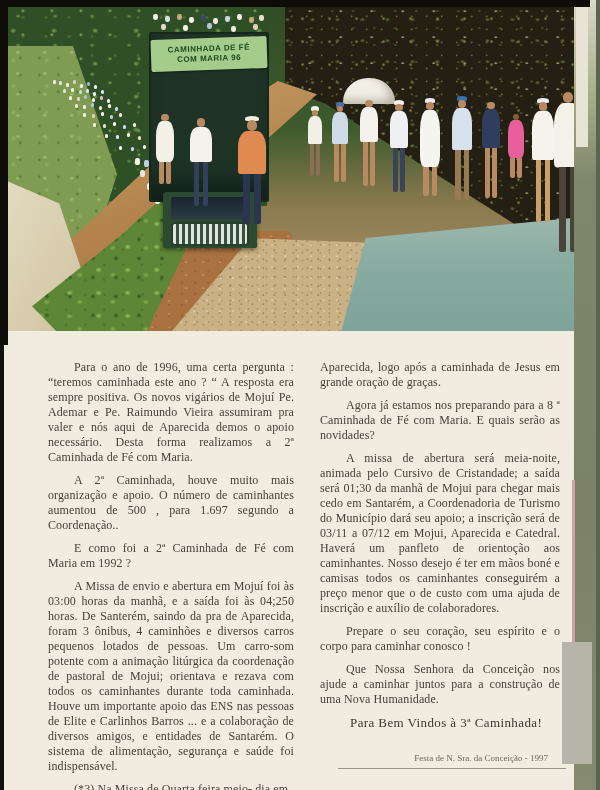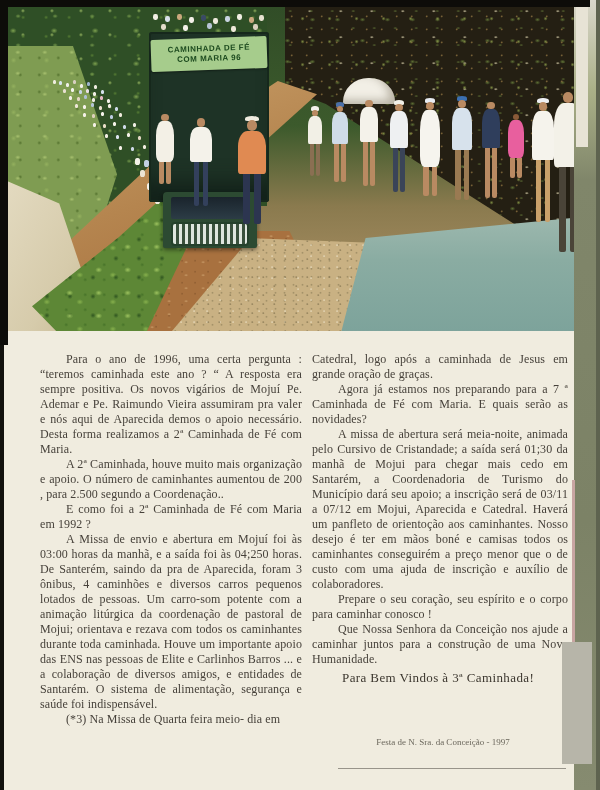--- a/index.html
+++ b/index.html
@@ -123,29 +123,29 @@
   .fig.dress .torso{height:58%;border-radius:35% 35% 20% 20%;}
   .fig .legs{display:flex;gap:22%;width:62%;flex:1;}
   .fig .leg{flex:1;background:var(--pants,#b98a62);border-radius:0 0 2px 2px;}
   .umbrella{left:336px;top:72px;width:52px;height:26px;background:#f2efe6;z-index:6;
     border-radius:50% 50% 8% 8% / 95% 95% 8% 8%;box-shadow:inset -6px -4px 8px rgba(120,110,90,.45);}
 
   
   .col{position:absolute;top:352px;z-index:6;}
   .col-left{left:40px;width:262px;}
   .col-right{left:312px;width:256px;}
-  .col p{margin:0;text-align:justify;text-indent:26px;
+  .col p{margin:8px;text-align:justify;text-indent:26px;
     font:12px/15px "Liberation Serif",serif;color:#46413a;letter-spacing:.1px;}
   .col p.no-indent{text-indent:0;}
   .closing{font-weight:bold;font-style:italic;font-size:13px !important;text-indent:30px !important;
     letter-spacing:.4px !important;margin-top:3px !important;color:#3c372f !important;}
 
   
-  .footer{position:absolute;left:338px;top:736px;width:228px;z-index:6;
-    font:9px/12px "Liberation Serif",serif;color:#6b675c;text-align:center;padding-right:18px;box-sizing:border-box;}
+  .footer{position:absolute;left:338px;top:752px;width:228px;z-index:6;
+    font:9px/12px "Liberation Serif",serif;color:#6b675c;text-align:right;padding-right:18px;box-sizing:border-box;}
   .footer-rule{position:absolute;left:338px;top:768px;width:228px;height:1px;background:#98948a;z-index:6;}
 </style>
 </head>
 <body>
 
 <div class="scan-top"></div>
 <div class="scan-left-a"></div>
 <div class="scan-left-b"></div>
 <div class="page-edge"></div>
 <div class="edge-white"></div>
@@ -291,29 +291,29 @@
       <i class="torso"></i>
     <i class="legs">
         <i class="leg"></i>
         <i class="leg"></i>
       </i>
   </div>
 </div>
 
 <div class="col col-left">
   <p>Para o ano de 1996, uma certa pergunta : “teremos caminhada este ano ? “  A resposta era sempre positiva.  Os novos vigários de Mojuí Pe. Ademar e Pe. Raimundo Vieira assumiram pra valer e nós aqui de Aparecida demos o apoio necessário.  Desta forma realizamos a 2ª Caminhada de Fé com Maria.</p>
-  <p>A 2ª Caminhada, houve muito mais organização e apoio.  O número de caminhantes aumentou de 200  , para 2.500 segundo a Coordenação..</p>
+  <p>A 2ª Caminhada, houve muito mais organização e apoio.  O número de caminhantes aumentou de 500  , para 1.697 segundo a Coordenação..</p>
   <p>E como foi a 2ª Caminhada de Fé com Maria em 1992 ?</p>
   <p>A Missa de envio e abertura em Mojuí foi às 03:00 horas da manhã, e a saída foi às 04;250 horas. De Santerém, saindo da pra de Aparecida, foram 3 ônibus, 4 caminhões e diversos carros pequenos lotados de pessoas. Um carro-som potente com a animação litúrgica da coordenação de pastoral de Mojui; orientava e rezava com todos os caminhantes durante toda caminhada. Houve um importante apoio das ENS nas pessoas de Elite e Carlinhos Barros ...  e a colaboração de diversos amigos, e entidades de Santarém. O sistema de alimentação, segurança e saúde foi indispensável.</p>
   <p>(*3) Na Missa de Quarta feira meio- dia em</p>
 </div>
 
 <div class="col col-right">
-  <p class="no-indent">Catedral, logo após a caminhada de Jesus em grande oração de graças.</p>
-  <p>Agora já estamos nos preparando para a 7 ª Caminhada de Fé com Maria.  E quais serão as novidades?</p>
+  <p class="no-indent">Aparecida, logo após a caminhada de Jesus em grande oração de graças.</p>
+  <p>Agora já estamos nos preparando para a 8 ª Caminhada de Fé com Maria.  E quais serão as novidades?</p>
   <p>A missa de abertura será meia-noite, animada pelo Cursivo de Cristandade; a saída será 01;30 da manhã de Mojui para chegar mais cedo em Santarém, a Coordenadoria de Turismo do Município dará seu apoio; a inscrição será  de 03/11 a 07/12 em Mojui, Aparecida e Catedral. Haverá um panfleto de orientoção aos caminhantes. Nosso desejo é ter em mãos  boné e camisas todos os caminhantes conseguirém a preço menor que o de custo com uma  ajuda de inscrição e auxílio de colaboradores.</p>
   <p>Prepare o seu coração,  seu espírito e o corpo para caminhar conosco !</p>
   <p>Que Nossa Senhora da Conceição nos ajude a caminhar juntos para a construção de uma Nova Humanidade.</p>
   <p class="closing">Para Bem Vindos à 3ª Caminhada!</p>
 </div>
 
 <div class="footer">Festa de N. Sra. da Conceição - 1997</div>
 <div class="footer-rule"></div>
 
 </body></html>

